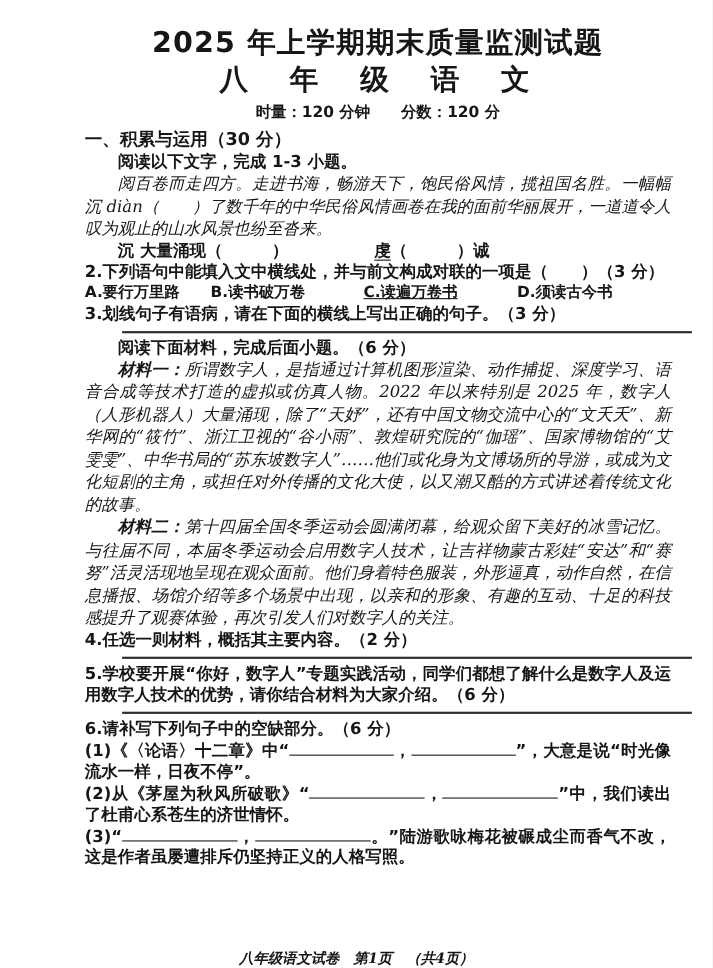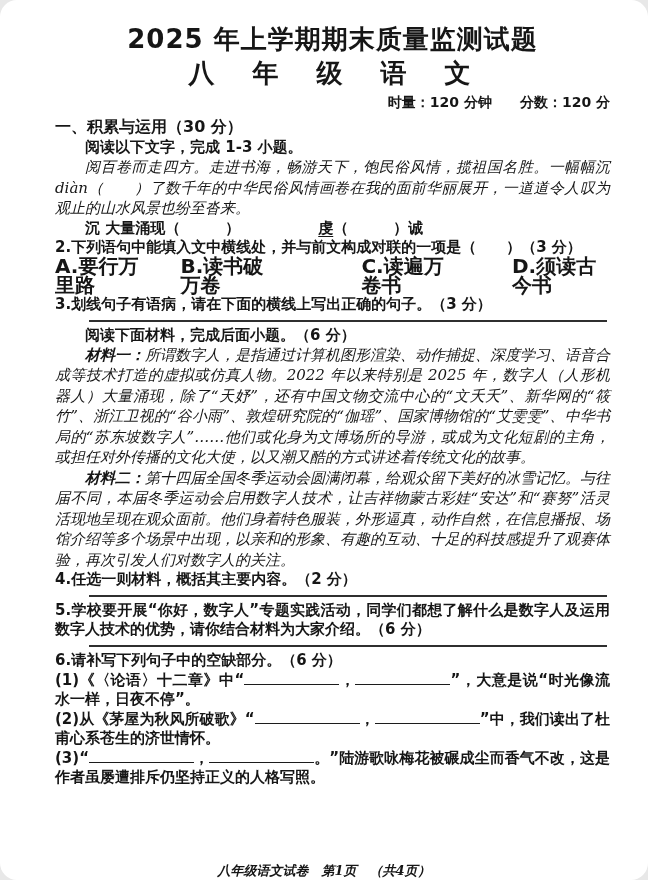--- a/index.html
+++ b/index.html
@@ -3,37 +3,36 @@
 <meta charset="utf-8">
 <style>
   html, body { margin:0; padding:0; background:#e8e8e8; }
   .page {
     position:relative;
     width:648px; height:880px;
     margin:0 auto;
     background:#ffffff;
     color:#161616;
     box-sizing:border-box;
-    padding:24px 38px 0 55px;
+    padding:24px 38px 0 77px;
     overflow:hidden;
     font-family:"Liberation Serif", serif;
-    border-radius:17px;
   }
   .title {
     margin:0; text-align:center;
     font-size:26px; line-height:30px; letter-spacing:1px;
     font-family:"DejaVu Sans","Liberation Sans",sans-serif; font-weight:800;
   }
   .subtitle {
     margin:2px 0 0; text-align:center;
     font-size:26px; line-height:34px; letter-spacing:6px;
     font-family:"DejaVu Sans","Liberation Sans",sans-serif; font-weight:800;
   }
   .meta {
-    margin:3px 0 0; text-align:right;
+    margin:3px 0 0; text-align:center;
     font-size:14px; line-height:18px;
     font-family:"DejaVu Sans","Liberation Sans",sans-serif; font-weight:700;
   }
   .sec-heading {
     margin:5px 0 0;
     font-size:16px; line-height:22px;
     font-family:"DejaVu Sans","Liberation Sans",sans-serif; font-weight:700;
   }
   .q {
     margin:0; font-size:15px; line-height:19px;
@@ -55,25 +54,25 @@
     border-bottom:1.5px solid #1c1c1c;
   }
   .w95 { width:95px; } .w105 { width:105px; }
   .answer-line {
     height:0; border-bottom:2px solid #2f2f2f;
     margin:6px 0 4px 34px; width:518px;
   }
   .q1-row { margin:0; font-size:15px; line-height:19px; text-indent:2em;
     font-family:"DejaVu Sans","Liberation Sans",sans-serif; font-weight:700; }
   .q1-gap { display:inline-block; width:78px; }
-  .opts { display:flex; margin:0; font-size:20px; line-height:19px;
+  .opts { display:flex; margin:0; font-size:14px; line-height:19px;
     font-family:"DejaVu Sans","Liberation Sans",sans-serif; font-weight:700; }
   .opts span:nth-child(1) { margin-right:28px; }
-  .opts span:nth-child(2) { margin-right:84px; }
-  .opts span:nth-child(3) { margin-right:54px; }
+  .opts span:nth-child(2) { margin-right:53px; }
+  .opts span:nth-child(3) { margin-right:54px;text-decoration:underline; }
   .footer {
     position:absolute; left:0; right:0; bottom:0;
     text-align:center; font-size:13px;
     font-family:"DejaVu Serif","Liberation Serif",serif;
     font-style:italic; font-weight:600;
   }
 </style>
 </head>
 <body>
 

